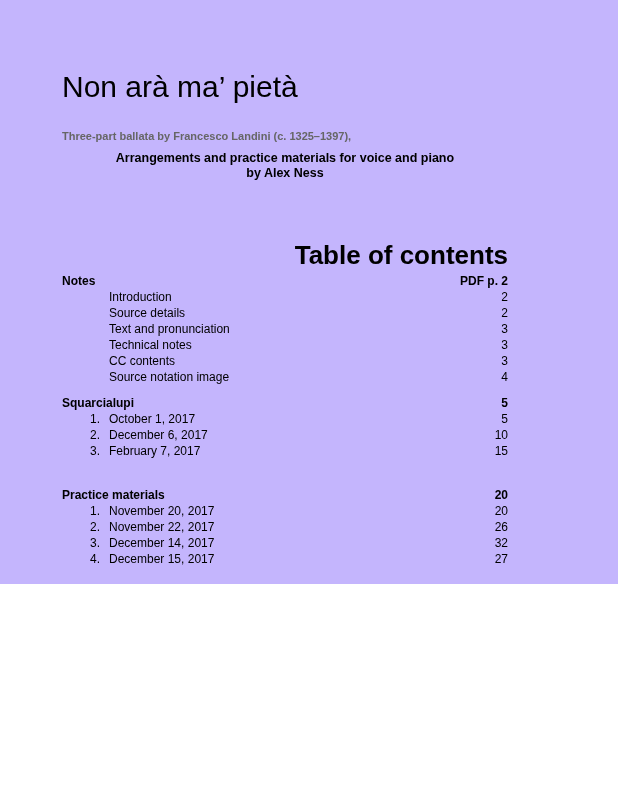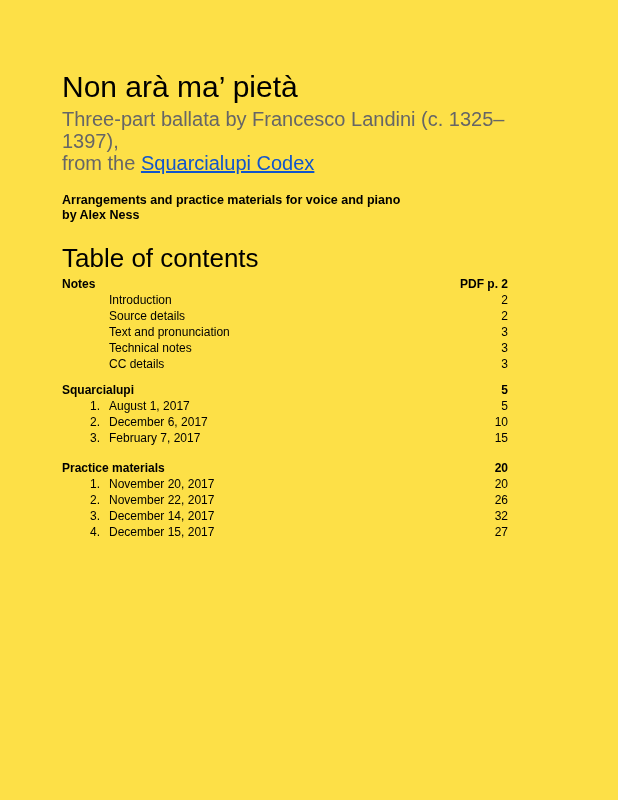--- a/index.html
+++ b/index.html
@@ -3,74 +3,76 @@
 <meta charset="utf-8">
 <style>
   html, body {
     margin: 0;
     padding: 0;
     background: #ffffff;
   }
   .page {
     position: relative;
     width: 618px;
-    height: 800px;
-    background: #fde047;
+    height: 584px;
+    background: #c4b5fd;
     font-family: "Liberation Sans", sans-serif;
     color: #000000;
     overflow: hidden;
   }
   .content {
     position: absolute;
     left: 62px;
     top: 0;
     width: 446px; 
     padding-top: 70px;
     box-sizing: content-box;
   }
   .doc-title {
     font-size: 30px;
     font-weight: 400;
     line-height: 33px;
     margin: 0;
     letter-spacing: 0;
   }
   .doc-subtitle {
-    margin-top: 5px;
-    font-size: 20px;
-    font-weight: 400;
+    margin-top: 22px;
+    font-size: 11px;
+    font-weight: 700;
     line-height: 22px;
     color: #666666;
   }
   .doc-subtitle a {
     color: #1155cc;
     text-decoration: underline;
     cursor: pointer;
   }
   .byline {
-    margin-top: 19px;
+    margin-top: 4px;
     font-size: 12.5px;
     font-weight: 700;
     line-height: 15px;
     color: #000000;
+    text-align: center;
   }
   .toc-heading {
-    margin: 21px 0 0 0;
+    margin: 60px 0 0 0;
     font-size: 26px;
-    font-weight: 400;
+    font-weight: 700;
     line-height: 29px;
     color: #000000;
+    text-align: right;
   }
   .toc {
     margin-top: 3px;
     font-size: 12px;
     line-height: 16px;
   }
   .toc-section + .toc-section-arrangements { margin-top: 10px; }
-  .toc-section-practice { margin-top: 14px; }
+  .toc-section-practice { margin-top: 28px; }
   .toc-row {
     display: flex;
     justify-content: space-between;
     align-items: baseline;
   }
   .toc-row .toc-page {
     text-align: right;
     white-space: nowrap;
     padding-left: 8px;
   }
@@ -96,21 +98,20 @@
 </head>
 <body>
 
 <div class="page">
   <div class="content">
 
     <h1 class="doc-title">Non arà ma’ pietà</h1>
 
     <div class="doc-subtitle">
       <div>Three-part ballata by Francesco Landini (c. 1325–1397),</div>
-      <div><span>from the </span><a>Squarcialupi Codex</a></div>
     </div>
 
     <div class="byline">
       <div>Arrangements and practice materials for voice and piano</div>
       <div>by Alex Ness</div>
     </div>
 
     <h2 class="toc-heading">Table of contents</h2>
 
     <div class="toc">
@@ -130,34 +131,38 @@
         </div>
         <div class="toc-row sub">
           <span class="toc-label">Text and pronunciation</span>
           <span class="toc-page">3</span>
         </div>
         <div class="toc-row sub">
           <span class="toc-label">Technical notes</span>
           <span class="toc-page">3</span>
         </div>
         <div class="toc-row sub">
-          <span class="toc-label">CC details</span>
+          <span class="toc-label">CC contents</span>
           <span class="toc-page">3</span>
+        </div>
+        <div class="toc-row sub">
+          <span class="toc-label">Source notation image</span>
+          <span class="toc-page">4</span>
         </div>
       </div>
 
       <div class="toc-section toc-section-arrangements">
         <div class="toc-row section">
           <span class="toc-label">Squarcialupi</span>
           <span class="toc-page">5</span>
         </div>
         <div class="toc-row numbered">
           <span class="labelwrap">
               <span class="num">1.</span>
-              <span class="toc-label">August 1, 2017</span>
+              <span class="toc-label">October 1, 2017</span>
             </span>
           <span class="toc-page">5</span>
         </div>
         <div class="toc-row numbered">
           <span class="labelwrap">
               <span class="num">2.</span>
               <span class="toc-label">December 6, 2017</span>
             </span>
           <span class="toc-page">10</span>
         </div>

